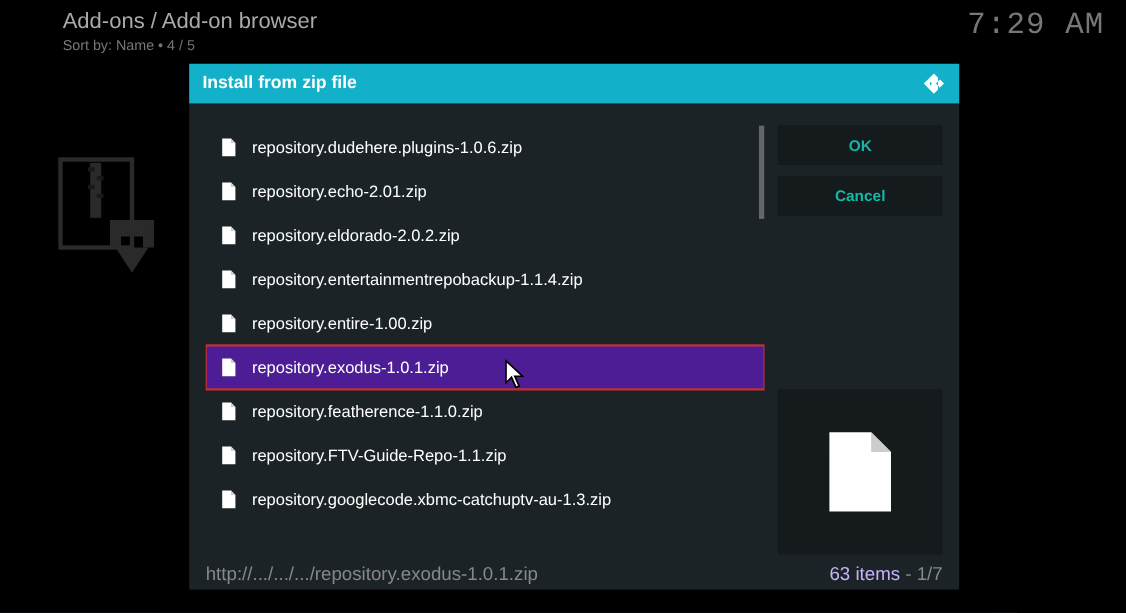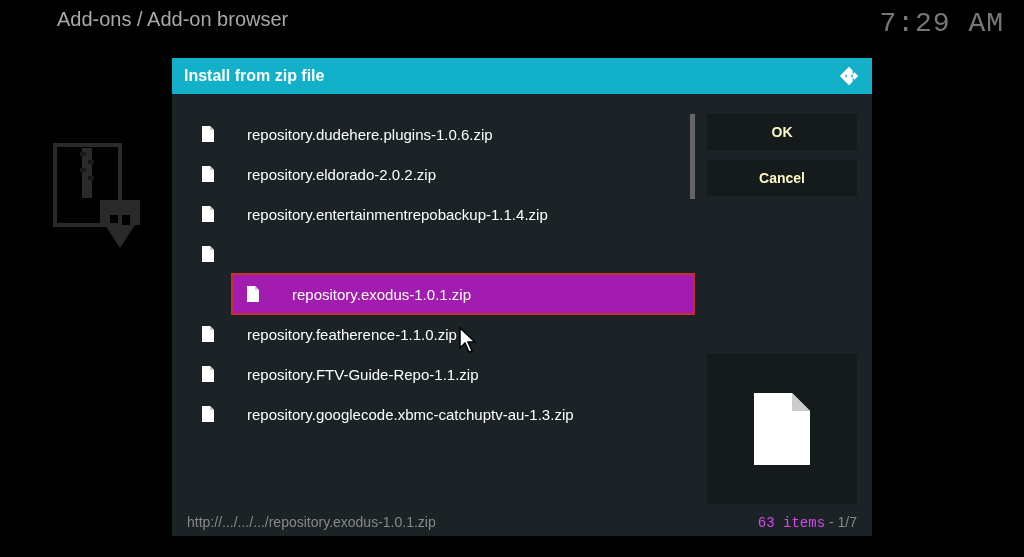--- a/index.html
+++ b/index.html
@@ -37,57 +37,62 @@
   }
   .dialog-title { color: #fff; font-size: 16px; font-weight: bold; }
   .kodi-logo { width: 22px; height: 22px; }
   
   .dialog-body { flex: 1; display: flex; padding: 20px 15px 0 15px; gap: 12px; }
   
   .file-list {
     flex: 1; position: relative; overflow: hidden;
   }
   .file-item {
-    height: 40px; display: flex; align-items: center; gap: 32px;
+    height: 40px; display: flex; align-items: center; gap: 14px;
     padding-left: 14px; color: #fff; font-size: 15px; cursor: pointer;
   }
-  .file-item.selected { background: #a21caf; margin-left: 45px; }
+  .file-item.selected { background: #4c1d95; }
   .file-item.highlighted { outline: 2px solid #c73030; outline-offset: -1px; }
   .file-icon { width: 14px; height: 18px; flex-shrink: 0; }
   .scrollbar {
     position: absolute; right: 0; top: 0; width: 5px; height: 85px;
     background: #666;
   }
   
   .right-panel { width: 150px; display: flex; flex-direction: column; gap: 10px; }
   .btn {
-    height: 36px; background: #151b1d; color: #fef9c3; font-size: 14px; font-weight: bold;
+    height: 36px; background: #151b1d; color: #14b8a6; font-size: 14px; font-weight: bold;
     display: flex; align-items: center; justify-content: center; cursor: pointer;
   }
   .preview-box {
     margin-top: auto; margin-bottom: 4px; height: 150px; background: #151b1d;
     display: flex; align-items: center; justify-content: center;
   }
   .preview-icon { width: 60px; height: 76px; }
   
   .dialog-footer {
     height: 28px; display: flex; align-items: center; justify-content: space-between;
-    padding: 0 15px; font-size: 14px; color: #888;
+    padding: 0 15px; font-size: 17px; color: #888;
   }
   .footer-right { color: #888; }
-  .footer-right .count { color: #d946ef; font-family: Liberation Mono, monospace; }
+  .footer-right .count { color: #c4b5fd; }
   
   .cursor { position: absolute; left: 458px; top: 326px; width: 22px; height: 28px; pointer-events: none; z-index: 10; }
 </style>
 </head>
 <body>
 
 <div class="header">
   <div class="header-left">
     <div>Add-ons / Add-on browser</div>
+    <div class="header-sub">
+      <span>Sort by: Name</span>
+      <span>•</span>
+      <span>4 / 5</span>
+    </div>
   </div>
   <div class="clock">7:29 AM</div>
 </div>
 
 <svg class="bg-icon" viewBox="0 0 90 110">
   <rect x="5" y="5" width="65" height="80" fill="none" stroke="#555" stroke-width="4"></rect>
   <rect x="32" y="8" width="10" height="50" fill="#555"></rect>
   <rect x="30" y="12" width="6" height="4" fill="#333"></rect>
   <rect x="38" y="20" width="6" height="4" fill="#333"></rect>
   <rect x="30" y="28" width="6" height="4" fill="#333"></rect>
@@ -110,34 +115,42 @@
             <path d="M1 1 L9 1 L13 5 L13 17 L1 17 Z" fill="#fff"></path>
             <path d="M9 1 L9 5 L13 5 Z" fill="#ccc"></path>
           </svg>
           <span>repository.dudehere.plugins-1.0.6.zip</span>
         </div>
         <div class="file-item">
           <svg class="file-icon" viewBox="0 0 14 18">
             <path d="M1 1 L9 1 L13 5 L13 17 L1 17 Z" fill="#fff"></path>
             <path d="M9 1 L9 5 L13 5 Z" fill="#ccc"></path>
           </svg>
+          <span>repository.echo-2.01.zip</span>
+        </div>
+        <div class="file-item">
+          <svg class="file-icon" viewBox="0 0 14 18">
+            <path d="M1 1 L9 1 L13 5 L13 17 L1 17 Z" fill="#fff"></path>
+            <path d="M9 1 L9 5 L13 5 Z" fill="#ccc"></path>
+          </svg>
           <span>repository.eldorado-2.0.2.zip</span>
         </div>
         <div class="file-item">
           <svg class="file-icon" viewBox="0 0 14 18">
             <path d="M1 1 L9 1 L13 5 L13 17 L1 17 Z" fill="#fff"></path>
             <path d="M9 1 L9 5 L13 5 Z" fill="#ccc"></path>
           </svg>
           <span>repository.entertainmentrepobackup-1.1.4.zip</span>
         </div>
         <div class="file-item">
           <svg class="file-icon" viewBox="0 0 14 18">
             <path d="M1 1 L9 1 L13 5 L13 17 L1 17 Z" fill="#fff"></path>
             <path d="M9 1 L9 5 L13 5 Z" fill="#ccc"></path>
           </svg>
+          <span>repository.entire-1.00.zip</span>
         </div>
         <div class="file-item selected highlighted">
           <svg class="file-icon" viewBox="0 0 14 18">
             <path d="M1 1 L9 1 L13 5 L13 17 L1 17 Z" fill="#fff"></path>
             <path d="M9 1 L9 5 L13 5 Z" fill="#ccc"></path>
           </svg>
           <span>repository.exodus-1.0.1.zip</span>
         </div>
         <div class="file-item">
           <svg class="file-icon" viewBox="0 0 14 18">

